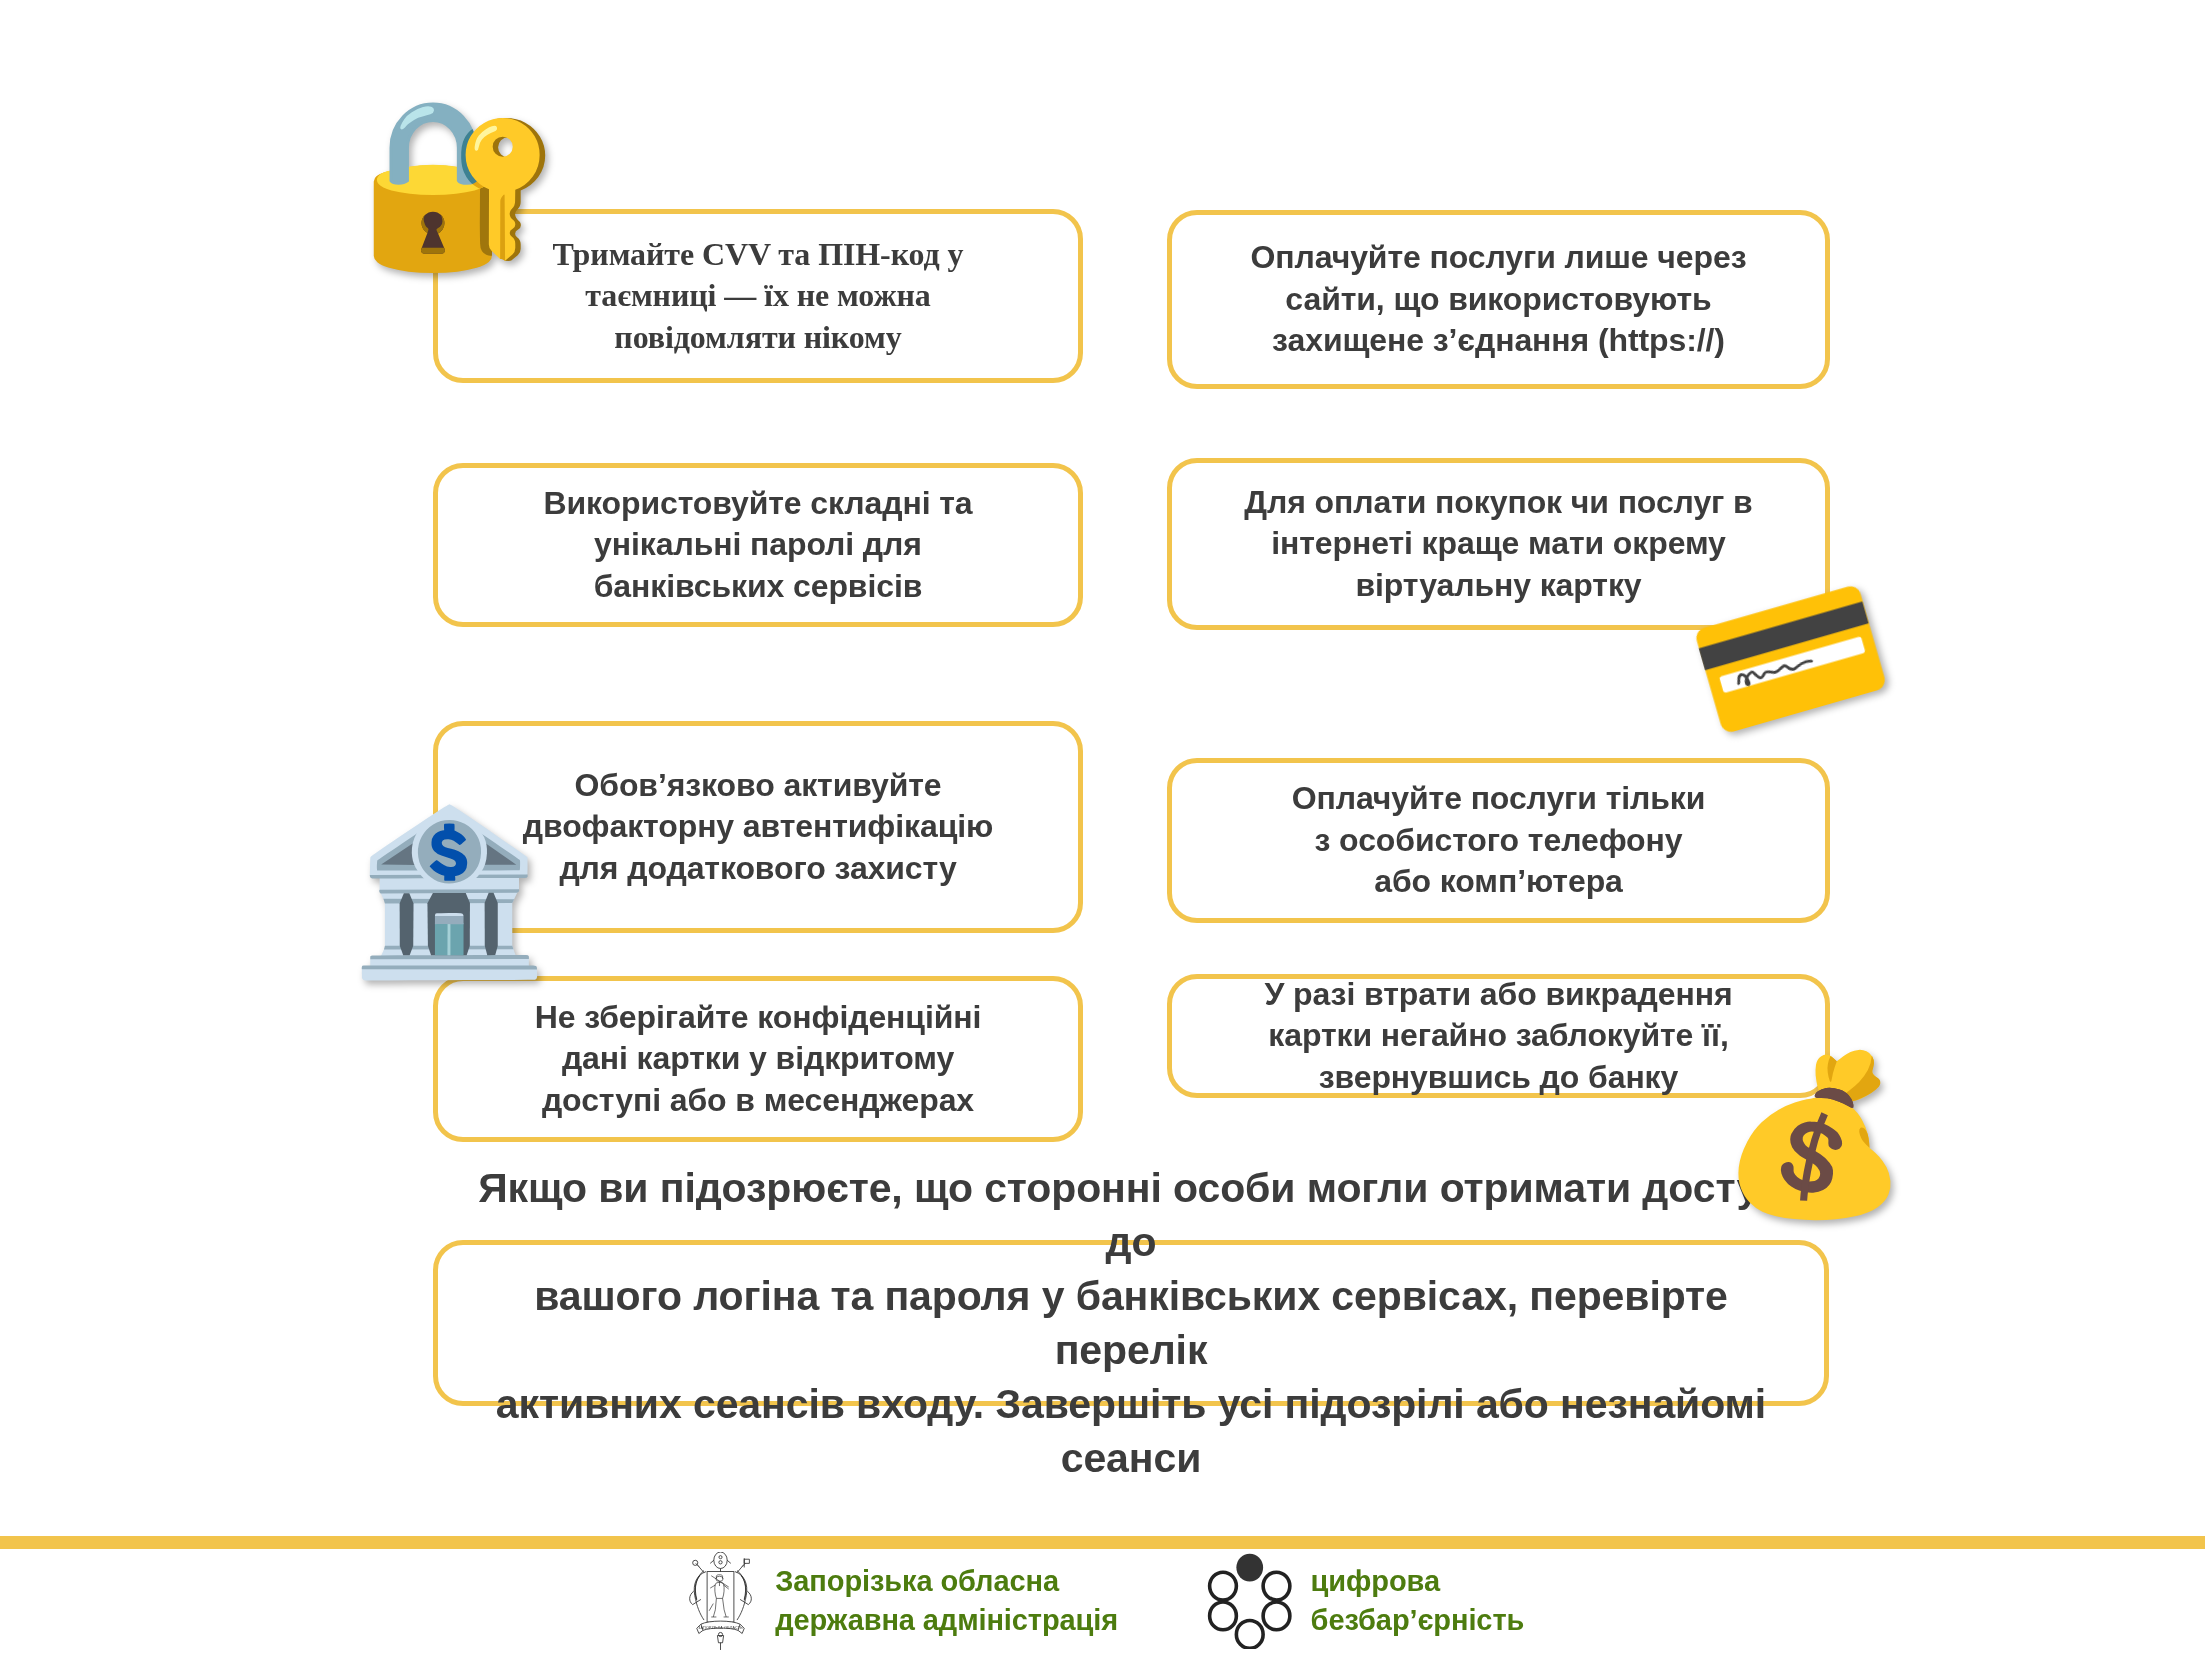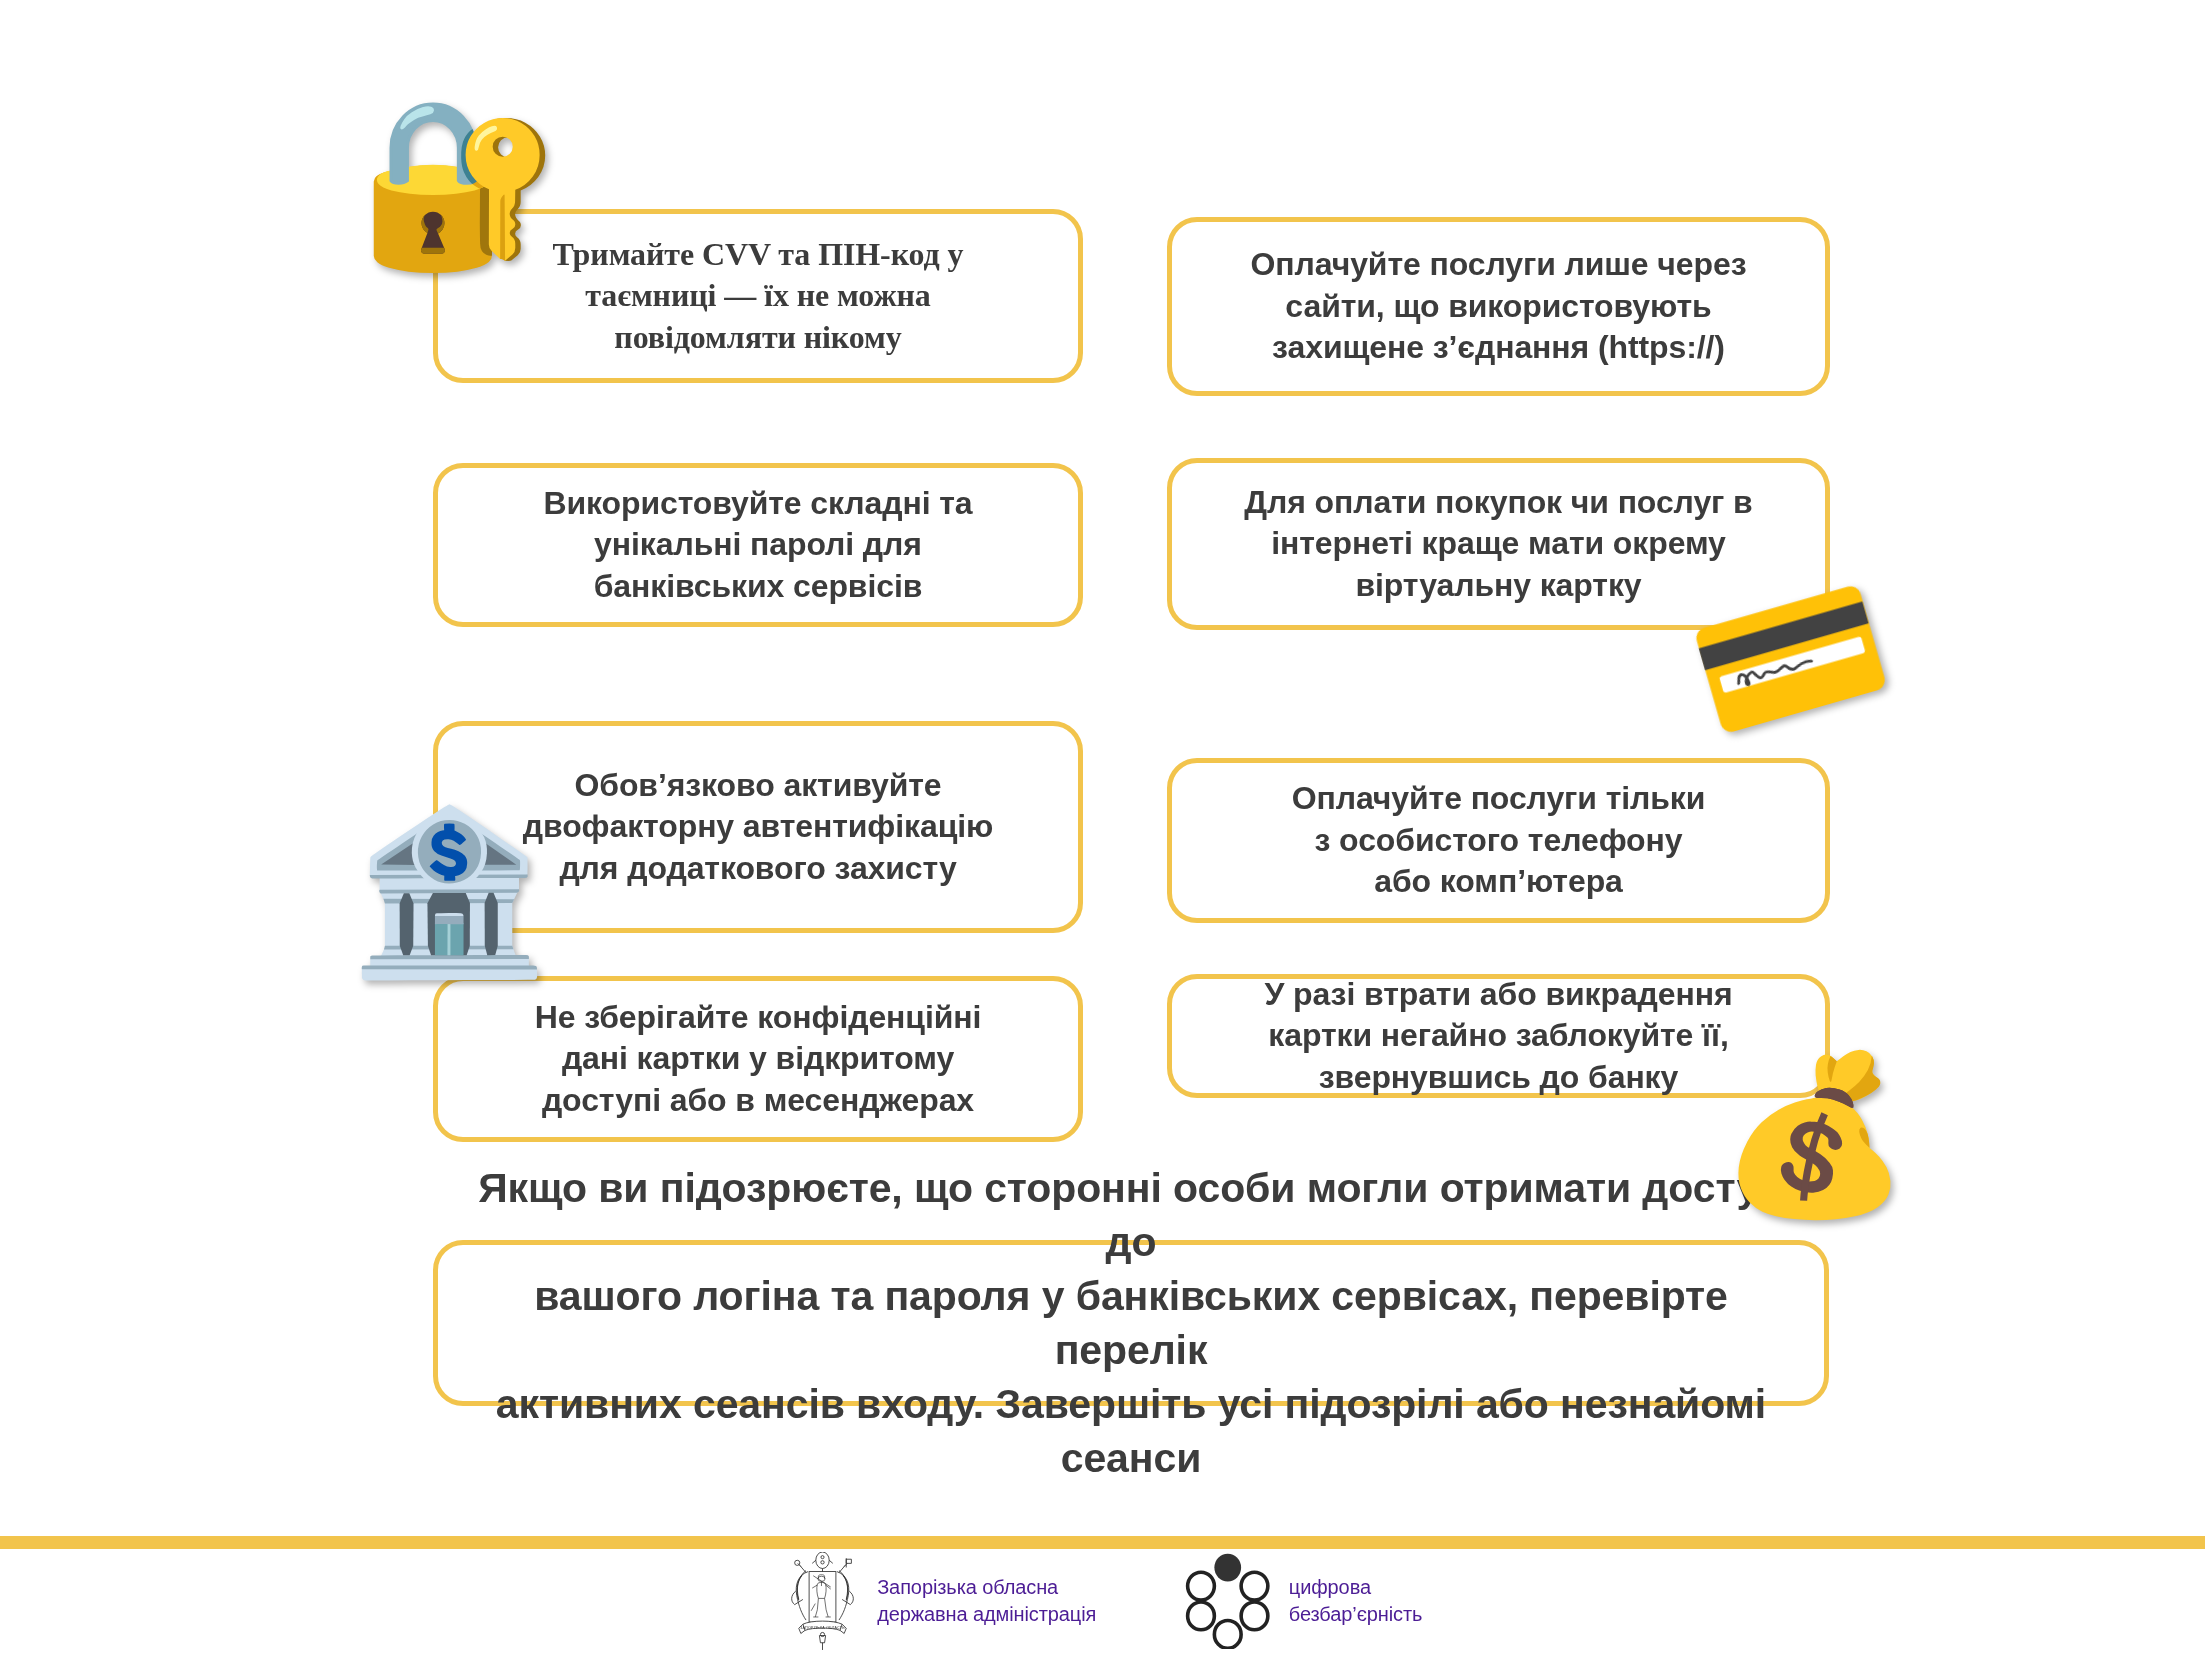--- a/index.html
+++ b/index.html
@@ -63,21 +63,21 @@
     width: 1396px;
     height: 166px;
   }
   .card-wide .card-text {
     font-size: 41px;
     line-height: 1.32;
   }
 
   
   #card-1 { top: 209px; height: 174px; font-family: Liberation Serif, serif; }
-  #card-2 { top: 217px; height: 179px; }
+  #card-2 { top: 210px; height: 179px; }
   #card-3 { top: 463px; height: 164px; }
   #card-4 { top: 458px; height: 172px; }
   #card-5 { top: 721px; height: 212px; }
   #card-6 { top: 758px; height: 165px; }
   #card-7 { top: 976px; height: 166px; }
   #card-8 { top: 974px; height: 124px; align-items: center; }
 
   
   .deco {
     position: absolute;
@@ -115,24 +115,24 @@
 
   .logo-block {
     display: flex;
     align-items: center;
     gap: 15.5px;
   }
 
   .coat-of-arms { width: 79px; height: 99px; flex: 0 0 auto; }
 
   .logo-text {
-    font-size: 20px;
-    font-weight: normal;
+    font-size: 29px;
+    font-weight: bold;
     line-height: 1.35;
-    color: #4c1d95;
+    color: #4d7c0f;
     white-space: pre-line;
     letter-spacing: -0.1px;
   }
 
   .dots-logo { width: 90px; height: 96px; flex: 0 0 auto; }
 </style>
 </head>
 <body>
 
 <div class="page">

